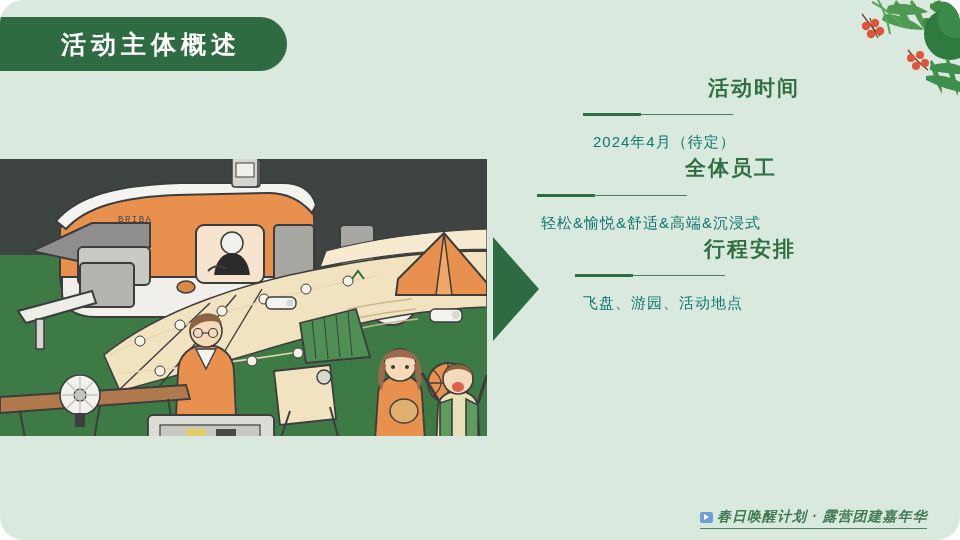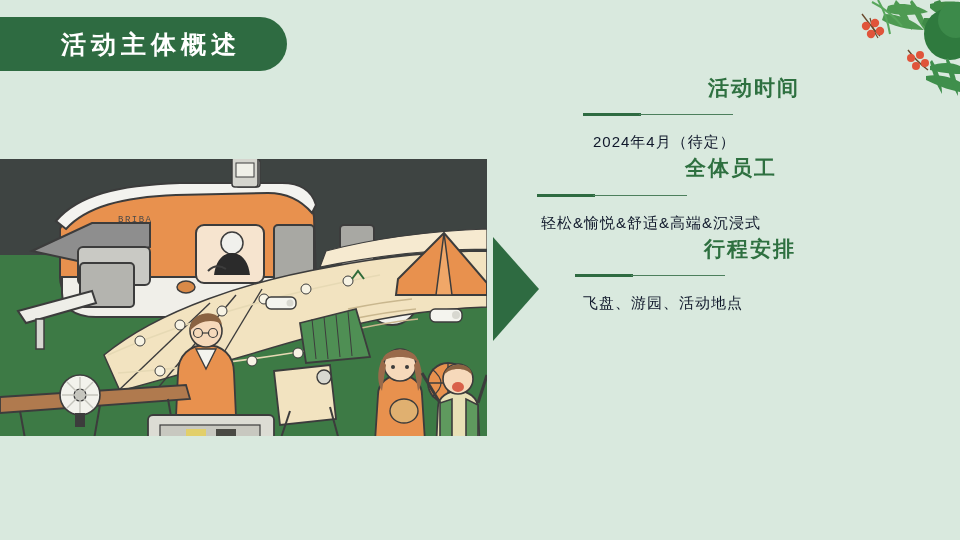--- a/index.html
+++ b/index.html
@@ -11,20 +11,21 @@
     height: 540px;
     overflow: hidden;
     font-family: "Liberation Sans", "DejaVu Sans", sans-serif;
   }
   #slide {
     position: relative;
     width: 960px;
     height: 540px;
     background: #d9e9de;
     overflow: hidden;
+    border-radius: 23px;
   }
 
   
   #title-banner {
     position: absolute;
     left: -40px;
     top: 17px;
     width: 327px;
     height: 54px;
     background: #2e6b41;
@@ -111,21 +112,21 @@
   .divider .seg-thin {
     position: absolute;
     left: 56px;
     top: 1px;
     width: 94px;
     height: 1px;
     background: #4c7f5c;
   }
   .block-body {
     font-size: 15px;
-    color: #0f172a;
+    color: #0f766e;
     letter-spacing: 1px;
     margin-top: 16px;
     white-space: nowrap;
   }
 
   
   #block-time      { padding-left: 78px; }
   #block-location  { padding-left: 36px; }
   #block-audience  { padding-left: 68px; }
   #block-tone      { padding-left: 32px; }
@@ -458,14 +459,18 @@
       <div class="block-heading">行程安排</div>
       <div class="divider">
         <span class="seg-thick"></span>
         <span class="seg-thin"></span>
       </div>
       <div class="block-body">飞盘、游园、活动地点</div>
     </div>
 
   </div>
 
+  <div id="footer-watermark">
+    <span id="footer-play-icon"></span>
+    <span id="footer-text">春日唤醒计划 · 露营团建嘉年华</span>
+  </div>
 
 </div>
 
 </body></html>

